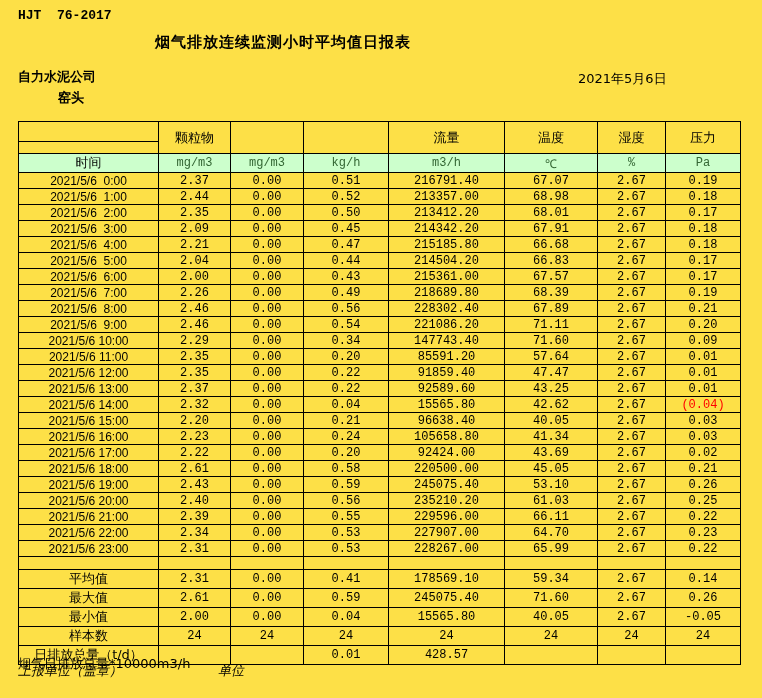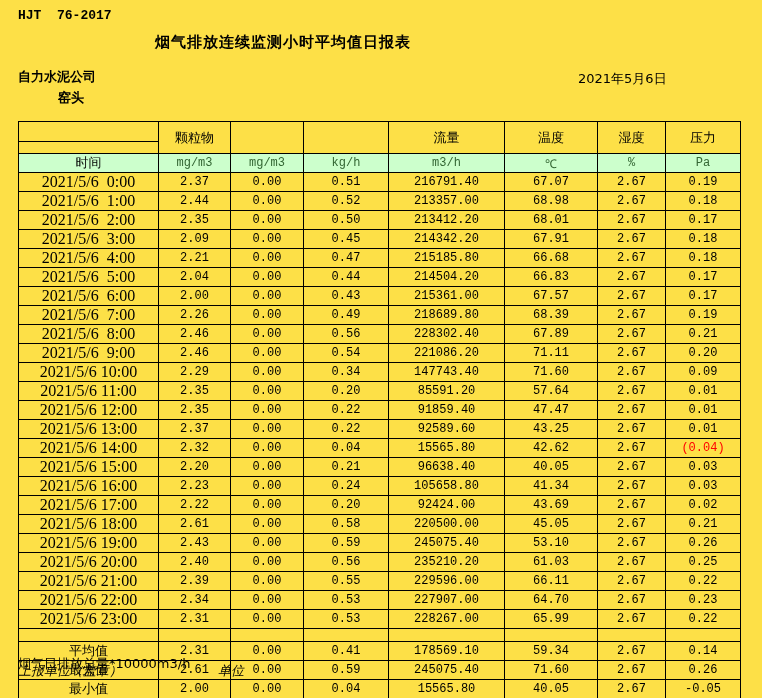--- a/index.html
+++ b/index.html
@@ -15,21 +15,21 @@
   table.rep{position:absolute;left:18px;top:121px;width:722px;border-collapse:collapse;table-layout:fixed;}
   table.rep td{border:1px solid #000;padding:0;text-align:center;vertical-align:middle;overflow:hidden;}
   tr.h1 td{height:19px;}
   tr.h2 td{height:11px;}
   tr.units td{height:15px;background:var(--green,#ccffcc);}
   tr.datarow td, tr.sumrow td{height:15px;}
   tr.blankrow td{height:12px;}
   .zh{font-size:13px;}
   .num{font-family:"Liberation Mono","DejaVu Sans Mono",monospace;font-size:12px;}
   tr.units td.num{color:var(--unit,#336633);}
-  .time{font-family:Liberation Serif, serif;font-size:16px;white-space:pre;}
+  .time{font-family:Liberation Sans, sans-serif;font-size:12px;white-space:pre;}
   .neg{color:var(--red,#f00);}
   .note{position:absolute;left:18px;top:655px;font-size:13px;}
   .signrow{position:absolute;left:18px;top:662px;font-size:13px;width:700px;font-style:italic;}
   .signrow .unitlabel{position:absolute;left:200px;top:0;}
 </style>
 </head>
 <body>
 
 <div class="page">
   <div class="std">HJT  76-2017</div>

